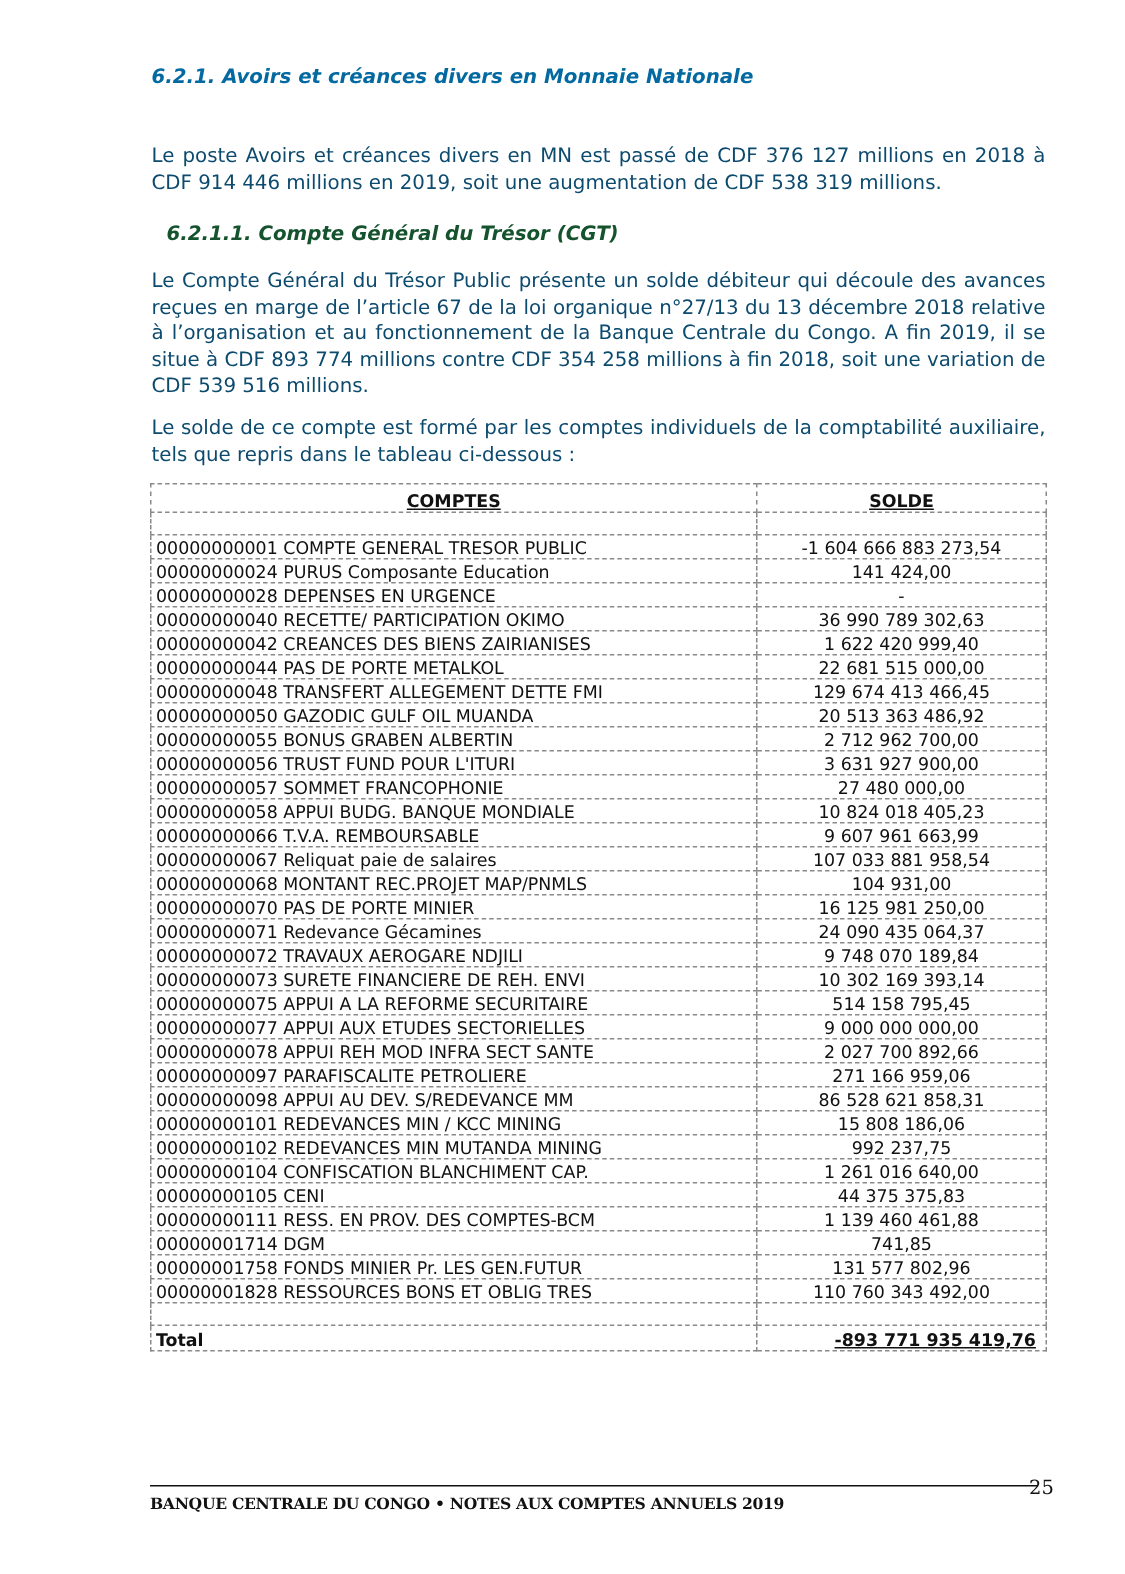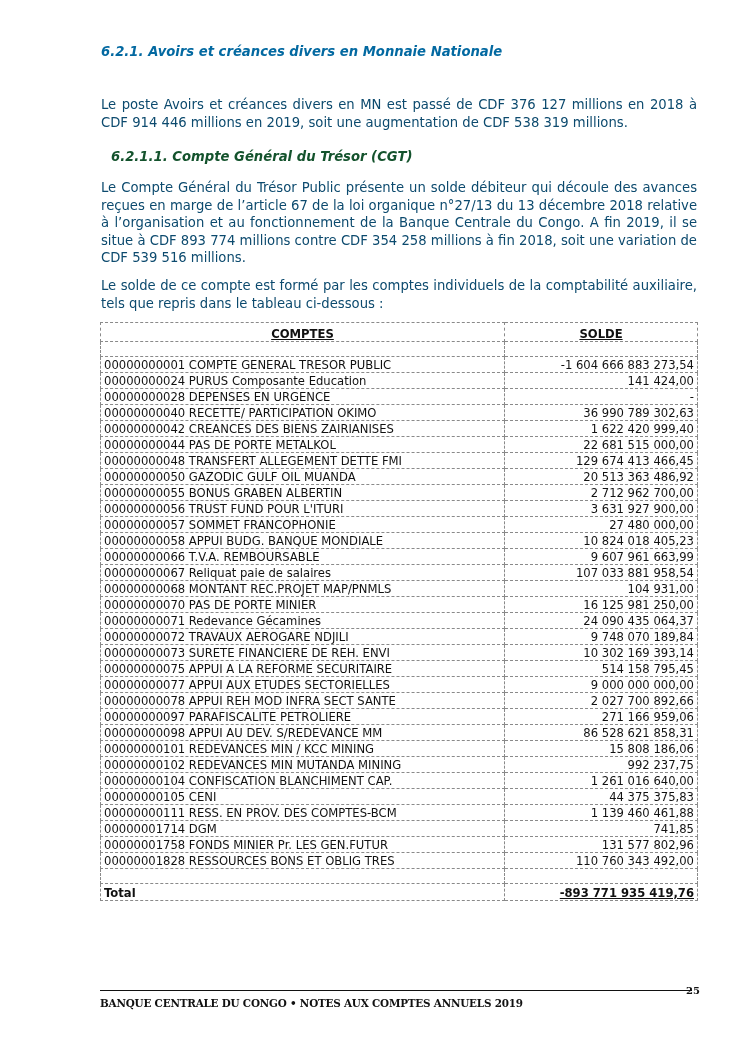--- a/index.html
+++ b/index.html
@@ -30,36 +30,36 @@
     }
     table.accounts col.c1 { width: 404px; }
     table.accounts col.c2 { width: 193px; }
     table.accounts td {
       border: 1px dashed #8a8a8a; padding: 0 3px; height: 15px;
       white-space: nowrap; overflow: hidden; vertical-align: bottom;
     }
     table.accounts tr.head td { height: 18px; font-weight: bold; text-decoration: underline; }
     table.accounts tr.head td.h-left { text-align: center; margin-top: 32px; }
     table.accounts tr.head td.h-right { text-align: center; text-decoration: underline; }
-    table.accounts td.amt { text-align: right; }
+    table.accounts td.amt { text-align: center; }
     table.accounts tr.total td { font-weight: bold; height: 16px; }
     table.accounts tr.total td.amt { text-decoration: underline; padding-left: 48px; }
     table.accounts tr.blank td { height: 14px; }
     .footer-rule {
       position: absolute; left: 100px; top: 990px; width: 592px; height: 0;
       border-top: 1.5px solid #111;
     }
     .footer-text {
       position: absolute; left: 100px; top: 997px;
       font-family: "DejaVu Serif", serif; font-weight: bold; font-size: 10.4px; color: #111;
       letter-spacing: -0.2px;
     }
     .page-num {
       position: absolute; left: 686px; top: 985px;
-      font-family: "DejaVu Serif", serif; font-weight: bold; font-size: 10px; color: #111;
+      font-family: "DejaVu Serif", serif; font-weight: normal; font-size: 13px; color: #111;
     }
   </style>
 </head>
 <body>
 
 <div class="h1">6.2.1. Avoirs et créances divers en Monnaie Nationale</div>
 <div class="para p1">Le poste Avoirs et créances divers en MN est passé de CDF 376 127 millions en 2018 à CDF 914 446 millions en 2019, soit une augmentation de CDF 538 319 millions.</div>
 <div class="h2">6.2.1.1. Compte Général du Trésor (CGT)</div>
 <div class="para p2">Le Compte Général du Trésor Public présente un solde débiteur qui découle des avances reçues en marge de l’article 67 de la loi organique n°27/13 du 13 décembre 2018 relative à l’organisation et au fonctionnement de la Banque Centrale du Congo. A fin 2019, il se situe à CDF 893 774 millions contre CDF 354 258 millions à fin 2018, soit une variation de CDF 539 516 millions.</div>
 <div class="para p3">Le solde de ce compte est formé par les comptes individuels de la comptabilité auxiliaire, tels que repris dans le tableau ci-dessous :</div>

